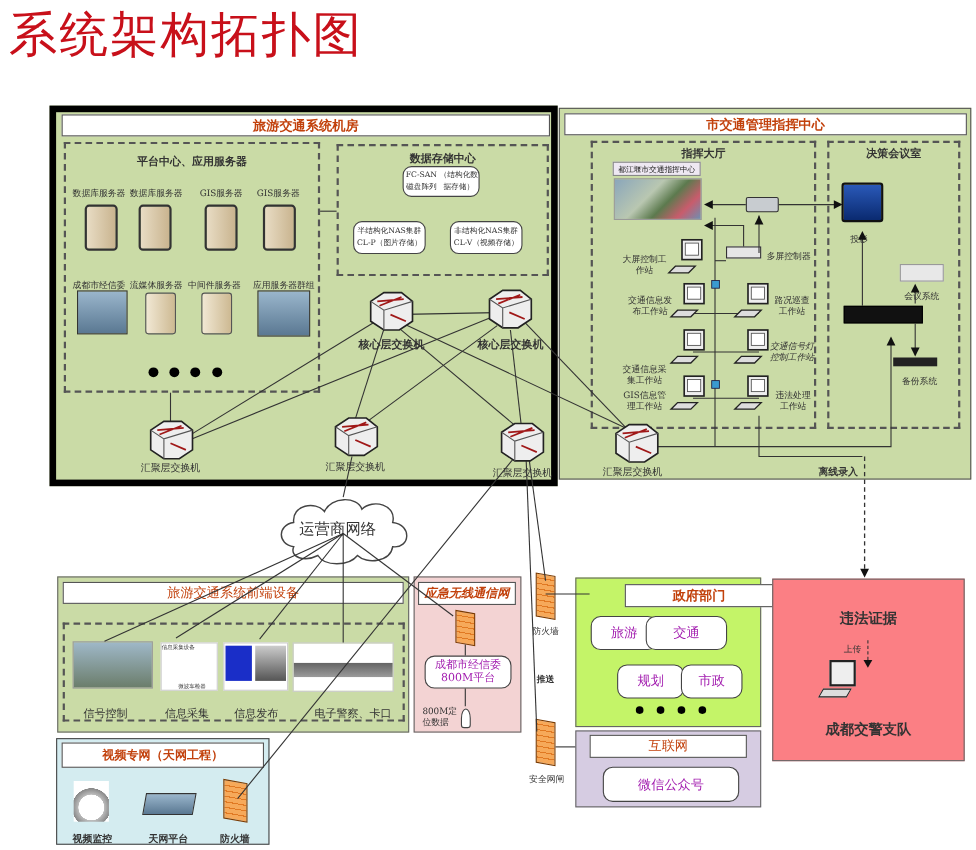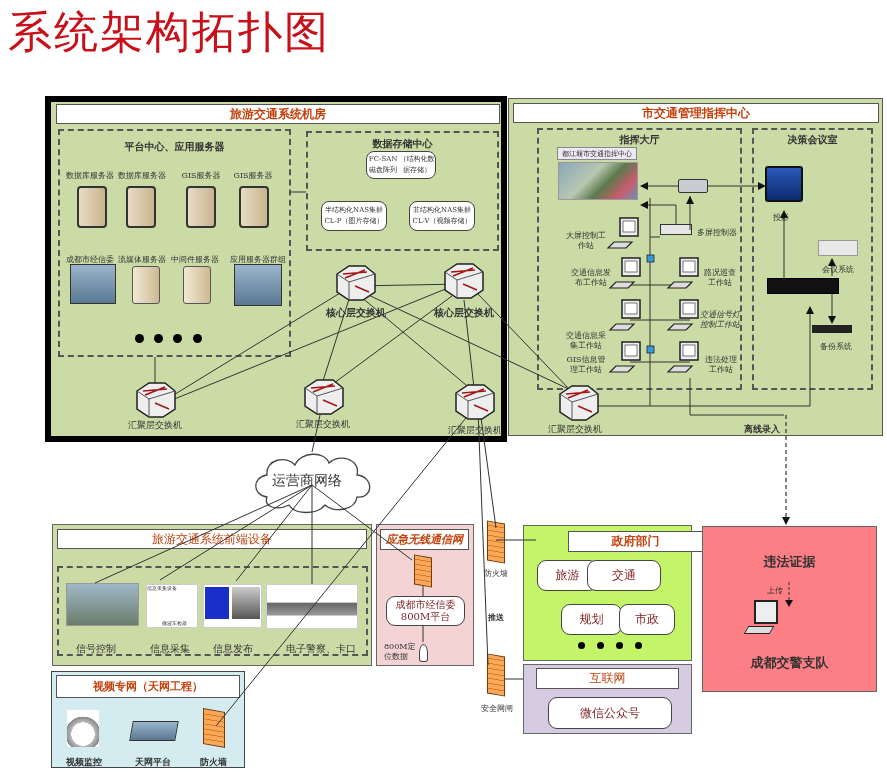--- a/index.html
+++ b/index.html
@@ -5,21 +5,21 @@
   html,body{margin:0;padding:0;background:#fff;}
   body{width:887px;height:773px;position:relative;overflow:hidden;font-family:"DejaVu Serif",serif;color:#222;}
   .abs{position:absolute;box-sizing:border-box;}
   .title{left:8px;top:2px;font-size:44px;color:#c8101a;font-family:"DejaVu Serif",serif;letter-spacing:2px;line-height:60px;}
   .green{background:#cadba6;}
   .hdr{background:#fff;border:1.5px solid #555;text-align:center;font-size:12px;font-weight:bold;color:#c2410c;display:flex;align-items:center;justify-content:center;}
   .dash{border:2px dashed #555;}
   .lbl{font-size:8px;color:#333;text-align:center;white-space:nowrap;}
   .lbl-md{font-size:10px;font-weight:bold;color:#333;text-align:center;white-space:nowrap;}
   .pill{background:#fff;border:1.5px solid #444;border-radius:8px;font-size:7px;text-align:center;display:flex;align-items:center;justify-content:center;line-height:11px;color:#333;}
-  .rbox{background:#fff;border:1.5px solid #444;border-radius:9px;font-size:12px;text-align:center;display:flex;align-items:center;justify-content:center;color:#7f1d1d;}
+  .rbox{background:#fff;border:1.5px solid #444;border-radius:9px;font-size:12px;text-align:center;display:flex;align-items:center;justify-content:center;color:#a21caf;}
   .dot{width:9px;height:9px;border-radius:50%;background:#000;}
   svg.lines{position:absolute;left:0;top:0;pointer-events:none;}
   .srv{background:linear-gradient(90deg,#e8dcc4,#c9b48f);border:2px solid #333;border-radius:4px;}
   .rack{background:linear-gradient(180deg,#9ab6cc,#5a7892);border:1.5px solid #333;}
   .tower{background:linear-gradient(90deg,#f1e8d4,#cdb992);border:1.5px solid #555;border-radius:3px;}
   .fw{background:repeating-linear-gradient(0deg,#f6a95a 0 4px,#e07822 4px 5px);border:1.5px solid #7a3a00;}
   .photo{background:linear-gradient(180deg,#9fb8c8,#6b7d6b);border:1px solid #999;}
 </style>
 </head>
 <body>

